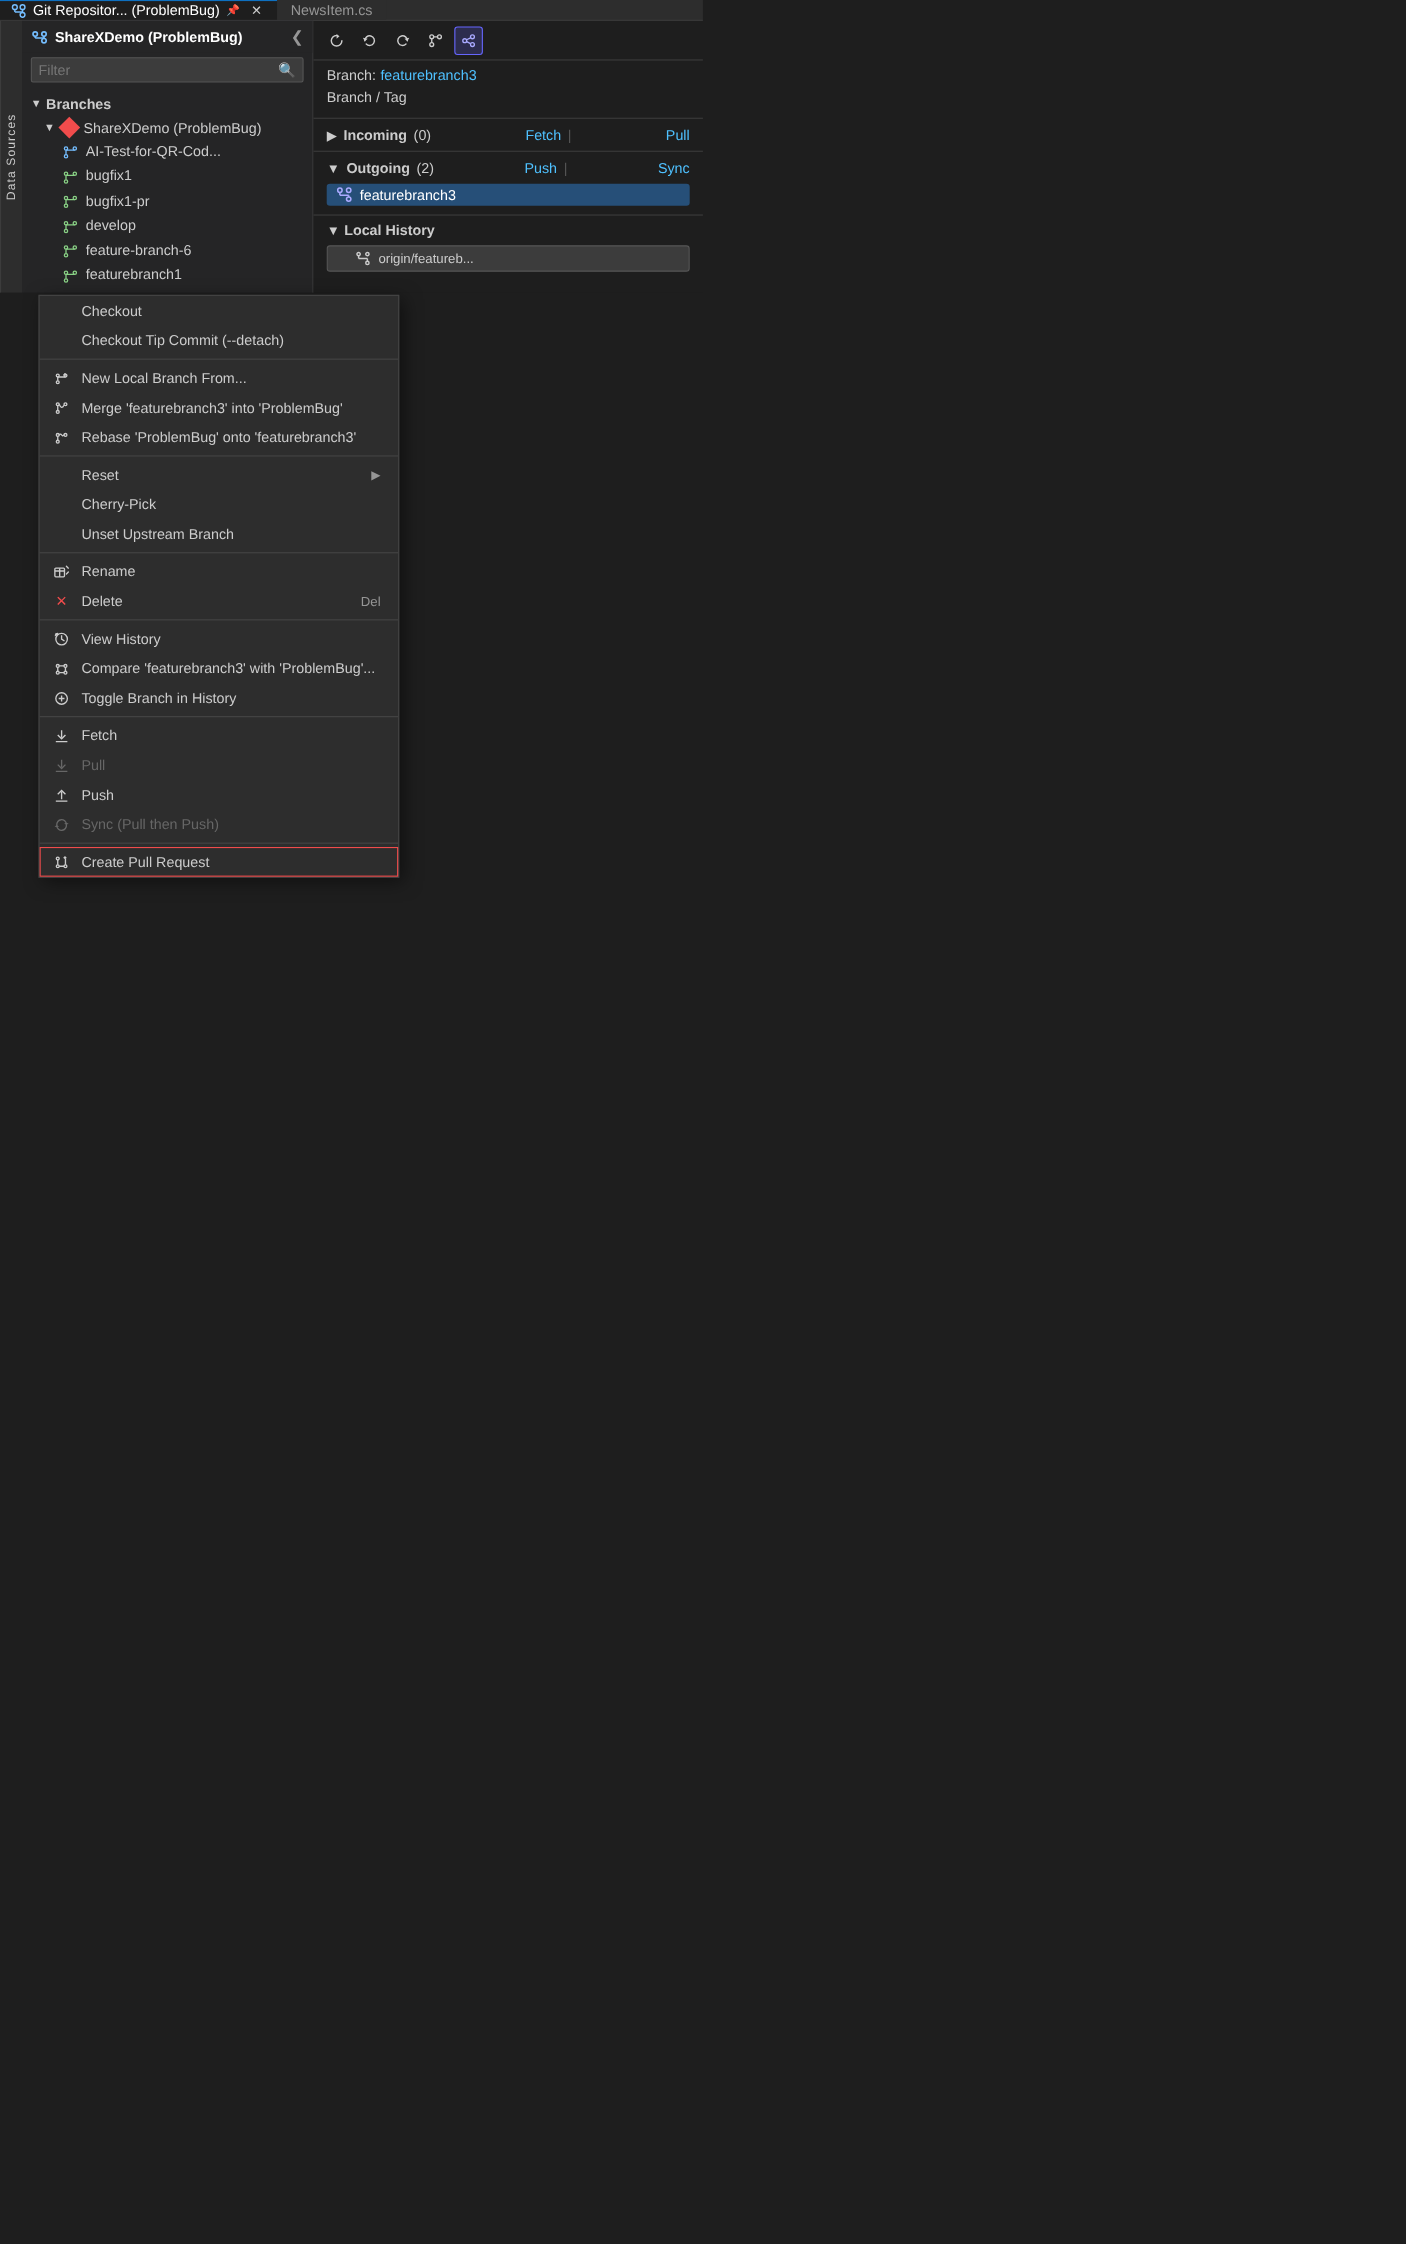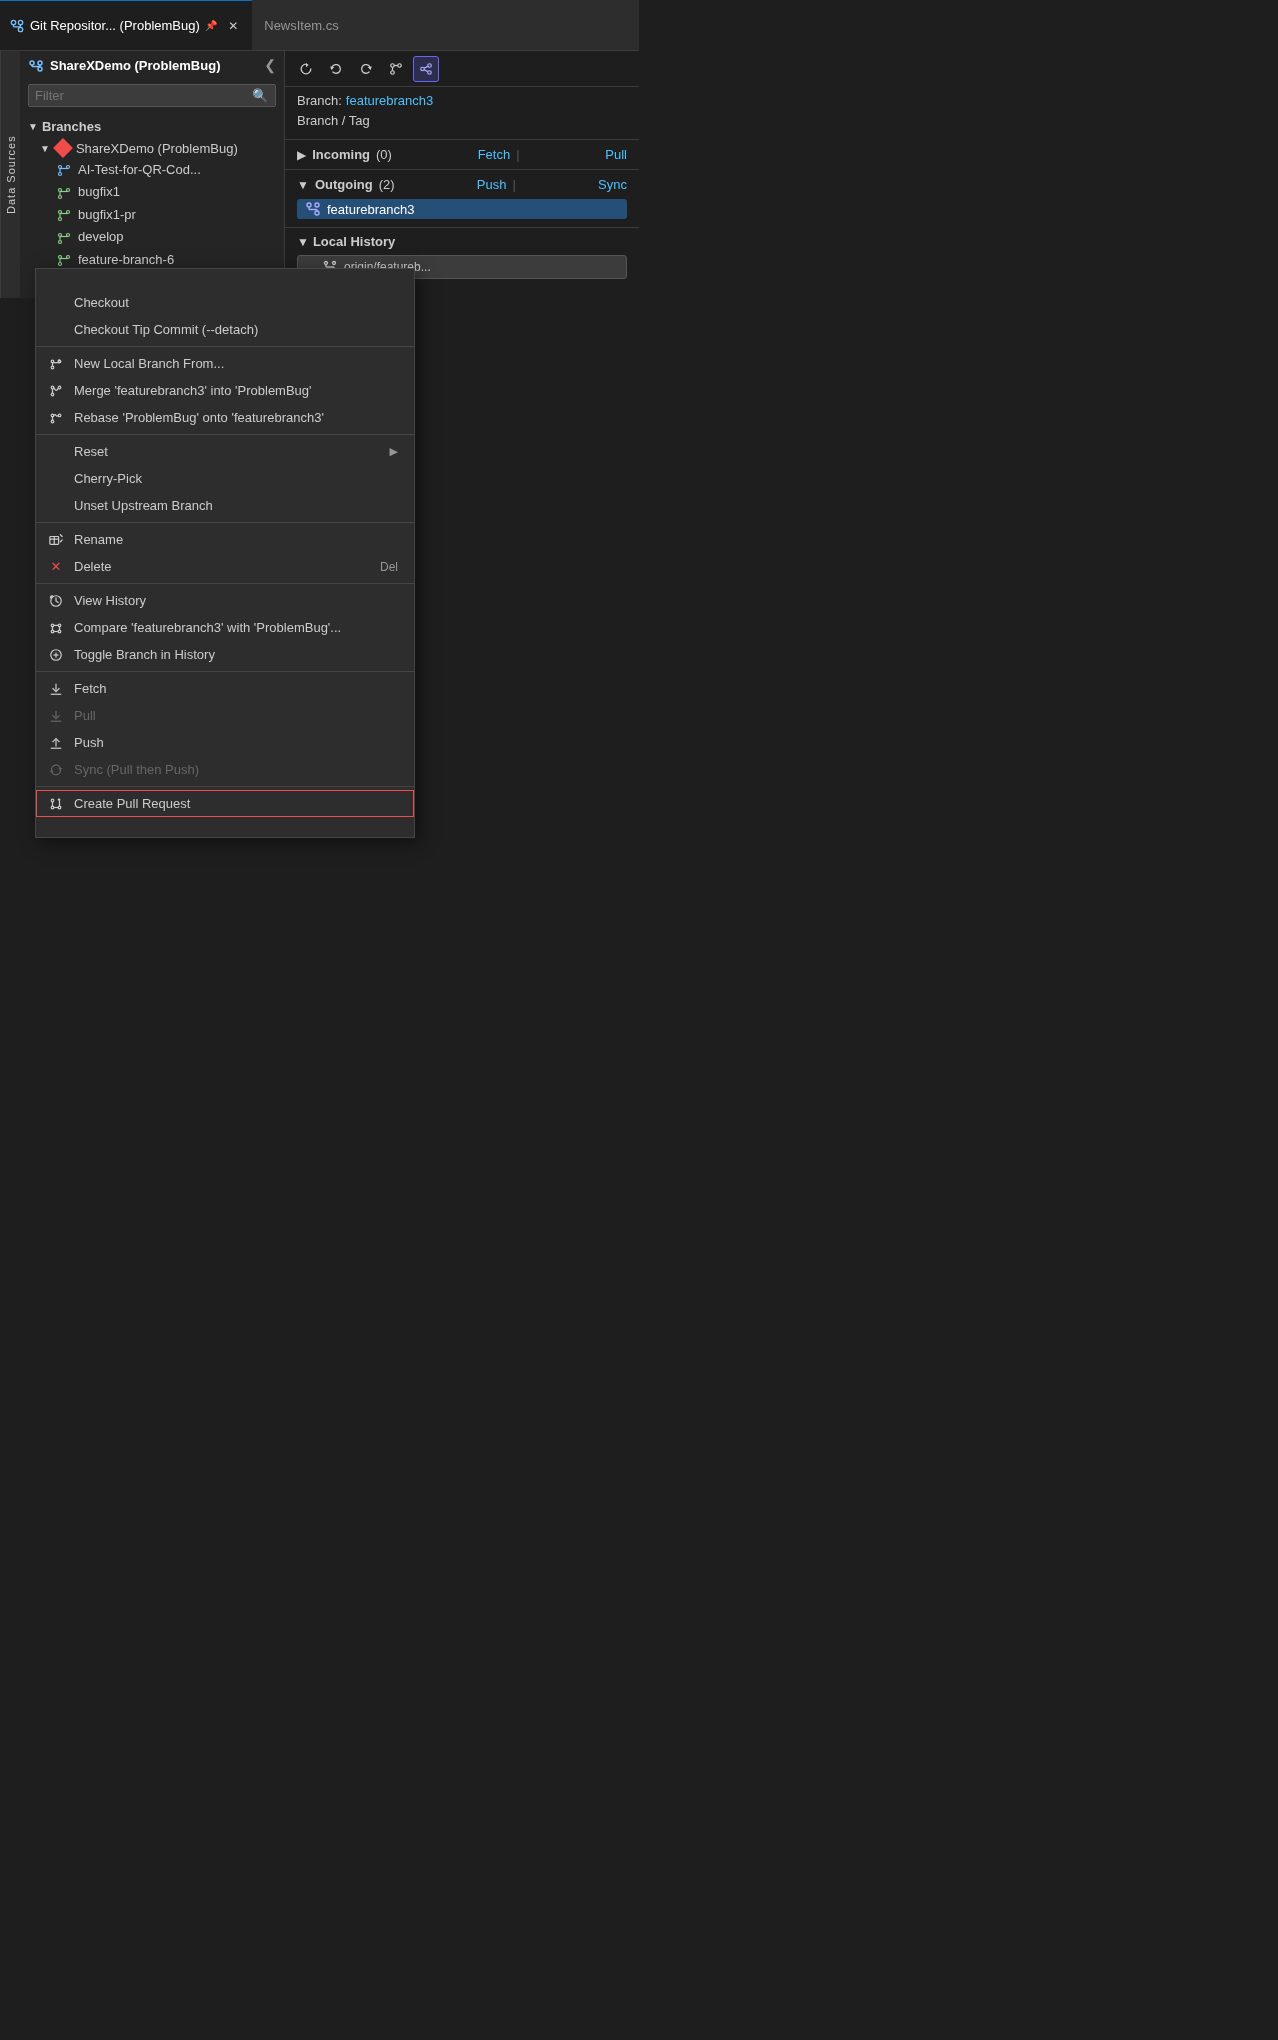--- a/index.html
+++ b/index.html
@@ -12,21 +12,21 @@
       min-height: 1020px;
       position: relative;
       overflow: hidden;
     }
 
     
     .tab-bar {
       display: flex;
       align-items: center;
       background: #2d2d2d;
-      height: 51px;
+      height: 19px;
       border-bottom: 1px solid #3c3c3c;
     }
     .tab-active {
       background: #1e1e1e;
       color: #ffffff;
       padding: 0 10px;
       height: 100%;
       display: flex;
       align-items: center;
       gap: 6px;
@@ -307,26 +307,26 @@
       gap: 6px;
       color: #cccccc;
       font-size: 12px;
     }
 
     
     .context-menu {
       position: absolute;
       top: 268px;
       left: 35px;
-      width: 380px;
+      width: 328px;
       background: #2d2d2d;
       border: 1px solid #454545;
       box-shadow: 4px 4px 16px rgba(0,0,0,0.5);
       z-index: 100;
-      padding: 20px 0;
+      padding: 0 0;
     }
     .menu-item {
       display: flex;
       align-items: center;
       padding: 6px 16px 6px 12px;
       cursor: pointer;
       color: #cccccc;
       gap: 10px;
       font-size: 13px;
       position: relative;

